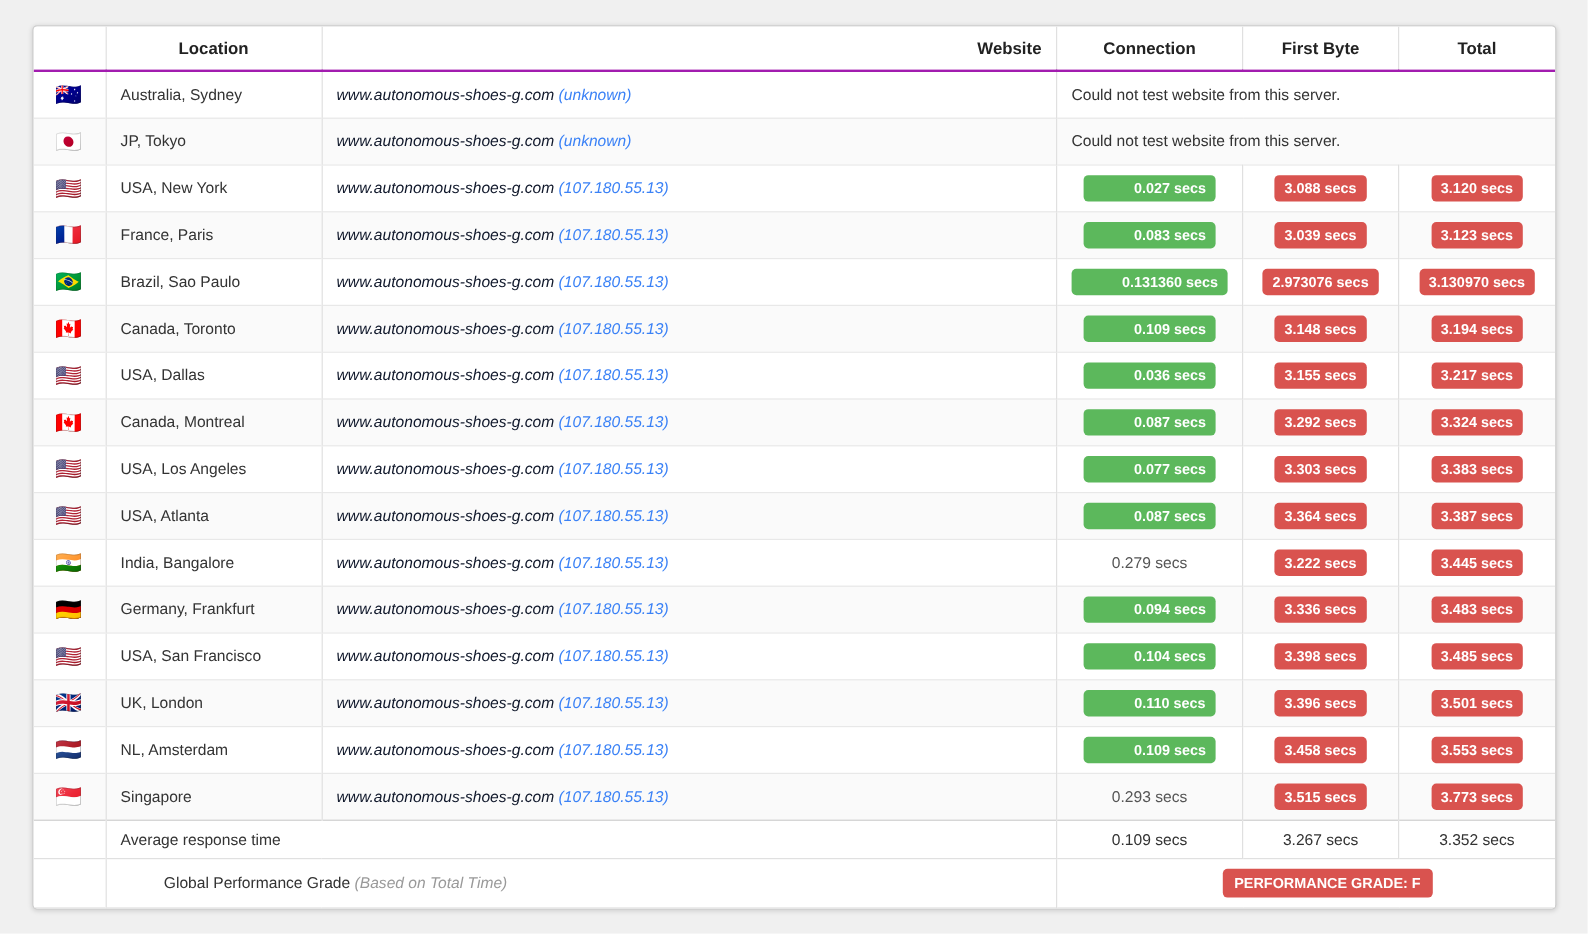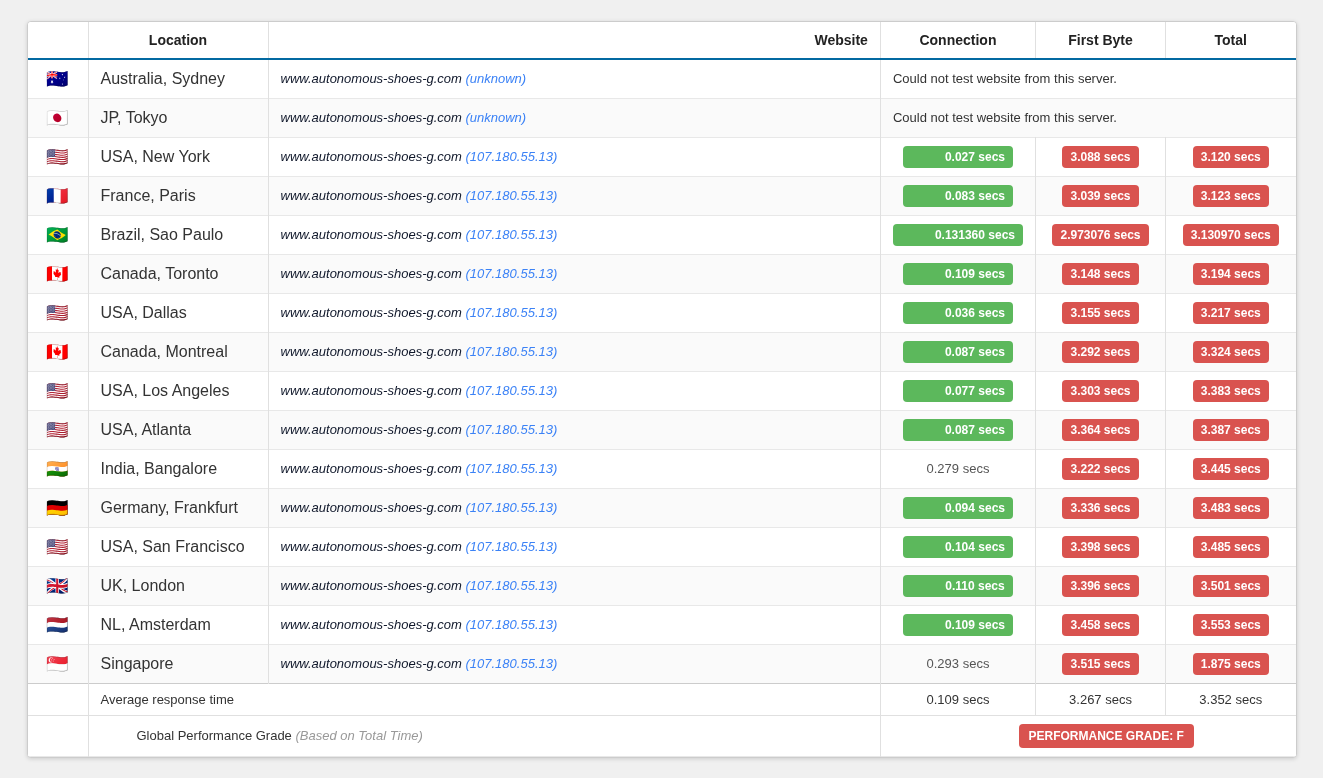--- a/index.html
+++ b/index.html
@@ -20,21 +20,21 @@
       overflow: hidden;
       width: 1270px;
       box-shadow: 0 1px 4px rgba(0,0,0,0.15);
     }
     table {
       width: 100%;
       border-collapse: collapse;
     }
     thead tr {
       background: #fff;
-      border-bottom: 2px solid #0369a1;
+      border-bottom: 2px solid #a21caf;
     }
     thead th {
       padding: 10px 12px;
       font-weight: bold;
       font-size: 14px;
       color: #222;
       text-align: center;
       border-right: 1px solid #e0e0e0;
     }
     thead th:first-child {
@@ -78,21 +78,21 @@
     }
     tbody td:last-child {
       border-right: none;
     }
     td.flag-cell {
       text-align: center;
       width: 45px;
       font-size: 18px;
     }
     td.location-cell {
-      font-size: 16px;
+      font-size: 13px;
       white-space: nowrap;
     }
     td.website-cell {
       font-size: 13px;
       color: #555;
     }
     .website-url {
       color: #0f172a;
       font-style: italic;
     }
@@ -279,21 +279,21 @@
           <td class="metric-cell"><span class="badge badge-green">0.109 secs</span></td>
           <td class="metric-cell"><span class="badge badge-red">3.458 secs</span></td>
           <td class="metric-cell"><span class="badge badge-red">3.553 secs</span></td>
         </tr>
         <tr>
           <td class="flag-cell">🇸🇬</td>
           <td class="location-cell">Singapore</td>
           <td class="website-cell"><span class="website-url">www.autonomous-shoes-g.com </span><span class="website-ip">(107.180.55.13)</span></td>
           <td class="metric-cell"><span class="plain-text">0.293 secs</span></td>
           <td class="metric-cell"><span class="badge badge-red">3.515 secs</span></td>
-          <td class="metric-cell"><span class="badge badge-red">1.875 secs</span></td>
+          <td class="metric-cell"><span class="badge badge-red">3.773 secs</span></td>
         </tr>
         <tr class="avg-row">
     <td></td>
     <td colspan="2">Average response time</td>
     <td class="metric-cell">0.109 secs</td>
     <td class="metric-cell">3.267 secs</td>
     <td class="metric-cell">3.352 secs</td>
   </tr>
         <tr class="grade-row">
     <td></td>

